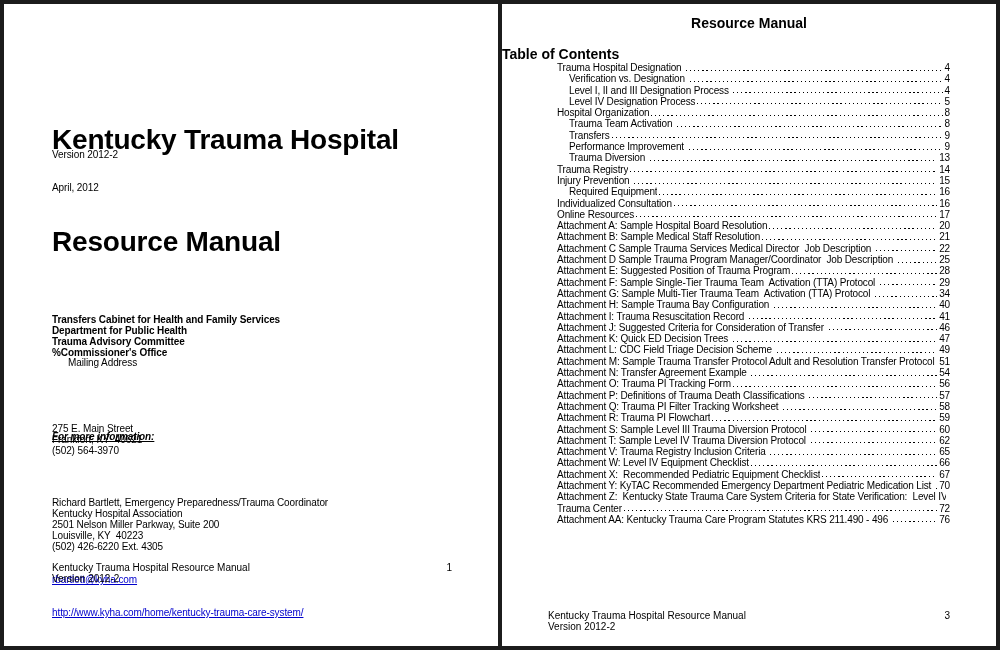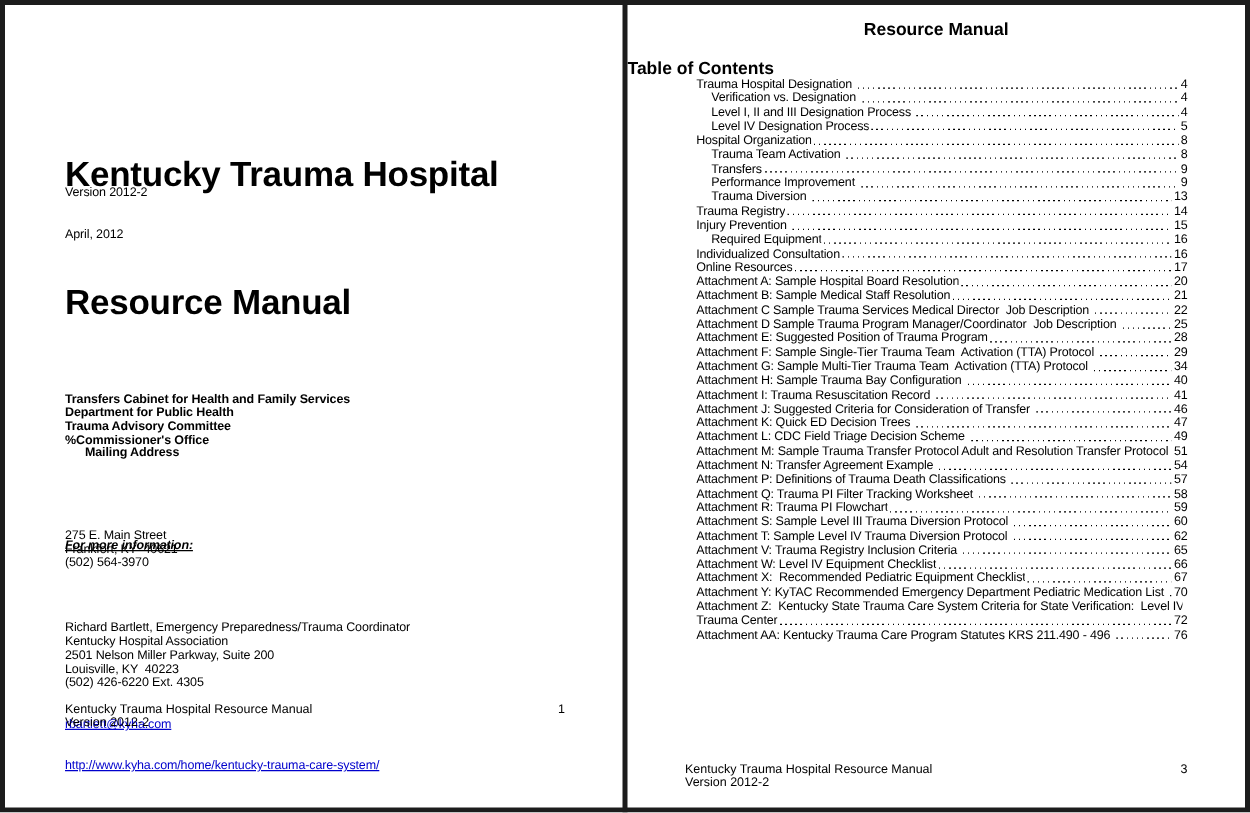--- a/index.html
+++ b/index.html
@@ -35,21 +35,21 @@
   }
   .lp-version { left: 52px; top: 127px; font-size: 10px; line-height: 11px; white-space: pre; }
   .lp-org {
     left: 52px; top: 281px;
     font-size: 10px; line-height: 11px;
     font-weight: 700; letter-spacing: -0.1px; white-space: pre;
   }
   .lp-block { font-size: 10px; line-height: 11px; letter-spacing: -0.1px; white-space: pre; }
   .lp-mailing { left: 52px; top: 335px; }
   .lp-contact { left: 52px; top: 409px; }
-  .heading-bold { font-weight: 700; padding-left: 16px; }
+  .heading-bold { font-weight: 400; padding-left: 16px; }
   .heading-bi { font-weight: 700; font-style: italic; text-decoration: underline; }
   a.doc-link {
     display: block;
     color: var(--link, #0000CC);
     text-decoration: underline;
     cursor: pointer;
   }
   .lp-footer { left: 52px; top: 562px; width: 400px; font-size: 10px; line-height: 11px; }
   .footer-row { display: flex; justify-content: space-between; white-space: pre; }
 
@@ -264,20 +264,25 @@
         <span class="toc-label">Attachment M: Sample Trauma Transfer Protocol Adult and Resolution Transfer Protocol </span>
         <span class="toc-leader"></span>
         <span class="toc-page">51</span>
       </div>
       <div class="toc-row">
         <span class="toc-label">Attachment N: Transfer Agreement Example </span>
         <span class="toc-leader"></span>
         <span class="toc-page">54</span>
       </div>
       <div class="toc-row">
+        <span class="toc-label">Attachment O: Trauma PI Tracking Form</span>
+        <span class="toc-leader"></span>
+        <span class="toc-page">56</span>
+      </div>
+      <div class="toc-row">
         <span class="toc-label">Attachment P: Definitions of Trauma Death Classifications </span>
         <span class="toc-leader"></span>
         <span class="toc-page">57</span>
       </div>
       <div class="toc-row">
         <span class="toc-label">Attachment Q: Trauma PI Filter Tracking Worksheet </span>
         <span class="toc-leader"></span>
         <span class="toc-page">58</span>
       </div>
       <div class="toc-row">

